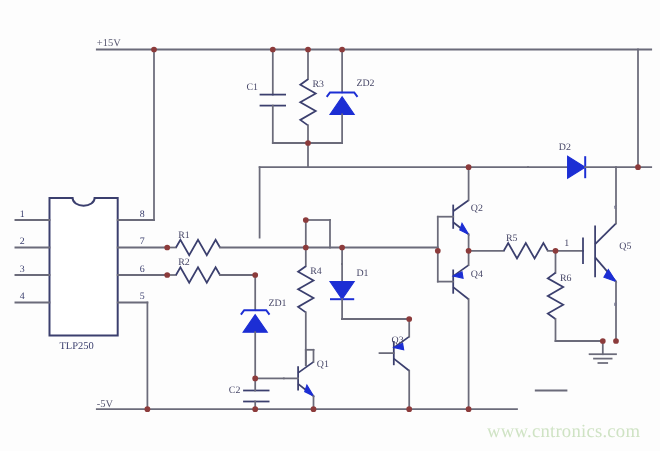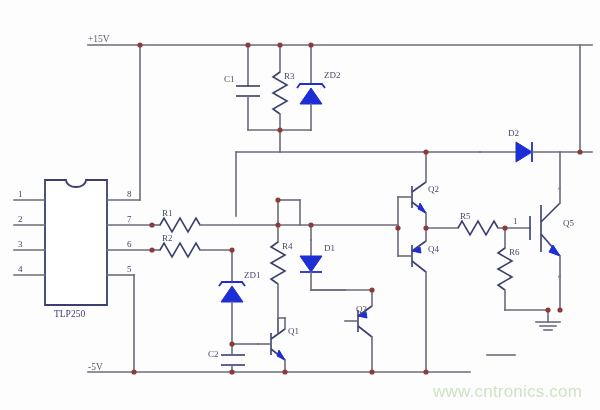--- a/index.html
+++ b/index.html
@@ -75,21 +75,21 @@
   }
   .lbl-term {
     font-family: "Liberation Serif", serif;
     font-size: 7px;
     fill: #6f7090;
   }
   .watermark {
     position: absolute;
     right: 18px;
     bottom: 8px;
-    font-family: Liberation Sans, sans-serif;
+    font-family: Liberation Serif, serif;
     font-size: 17px;
     color: #cfe3c4;
     letter-spacing: 0.2px;
     user-select: none;
     white-space: nowrap;
   }
 </style>
 </head>
 <body>
 

